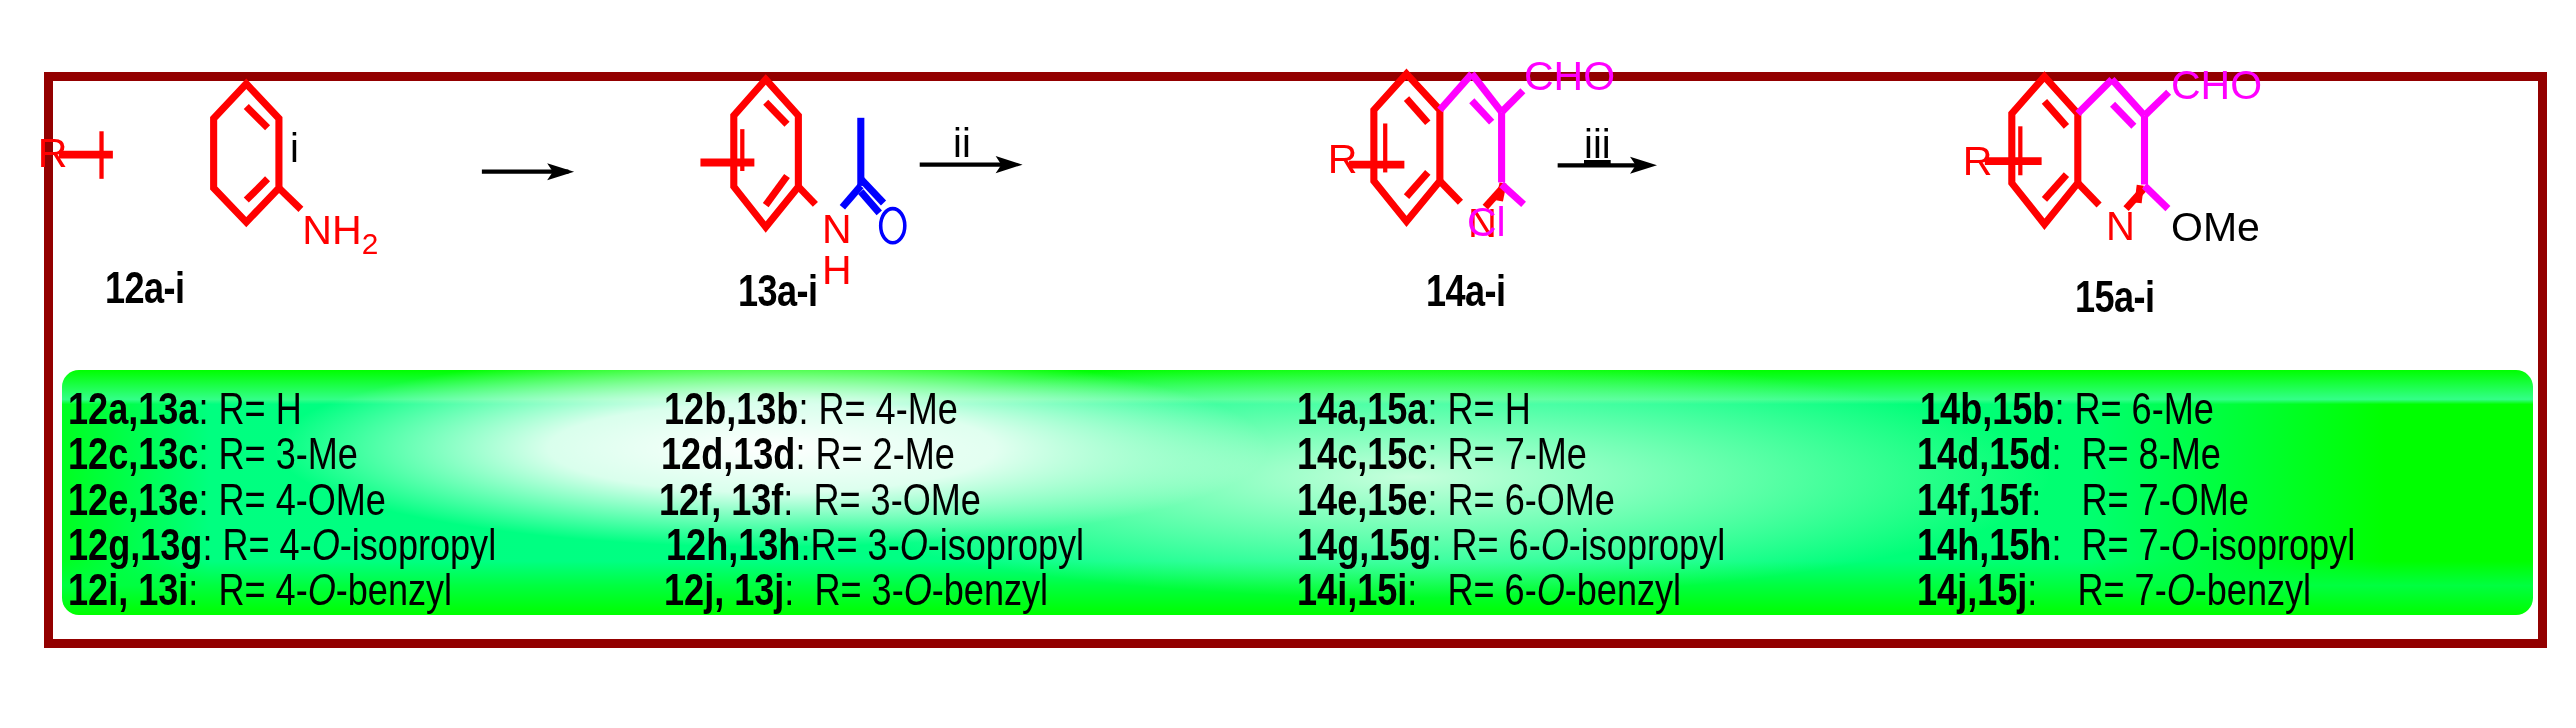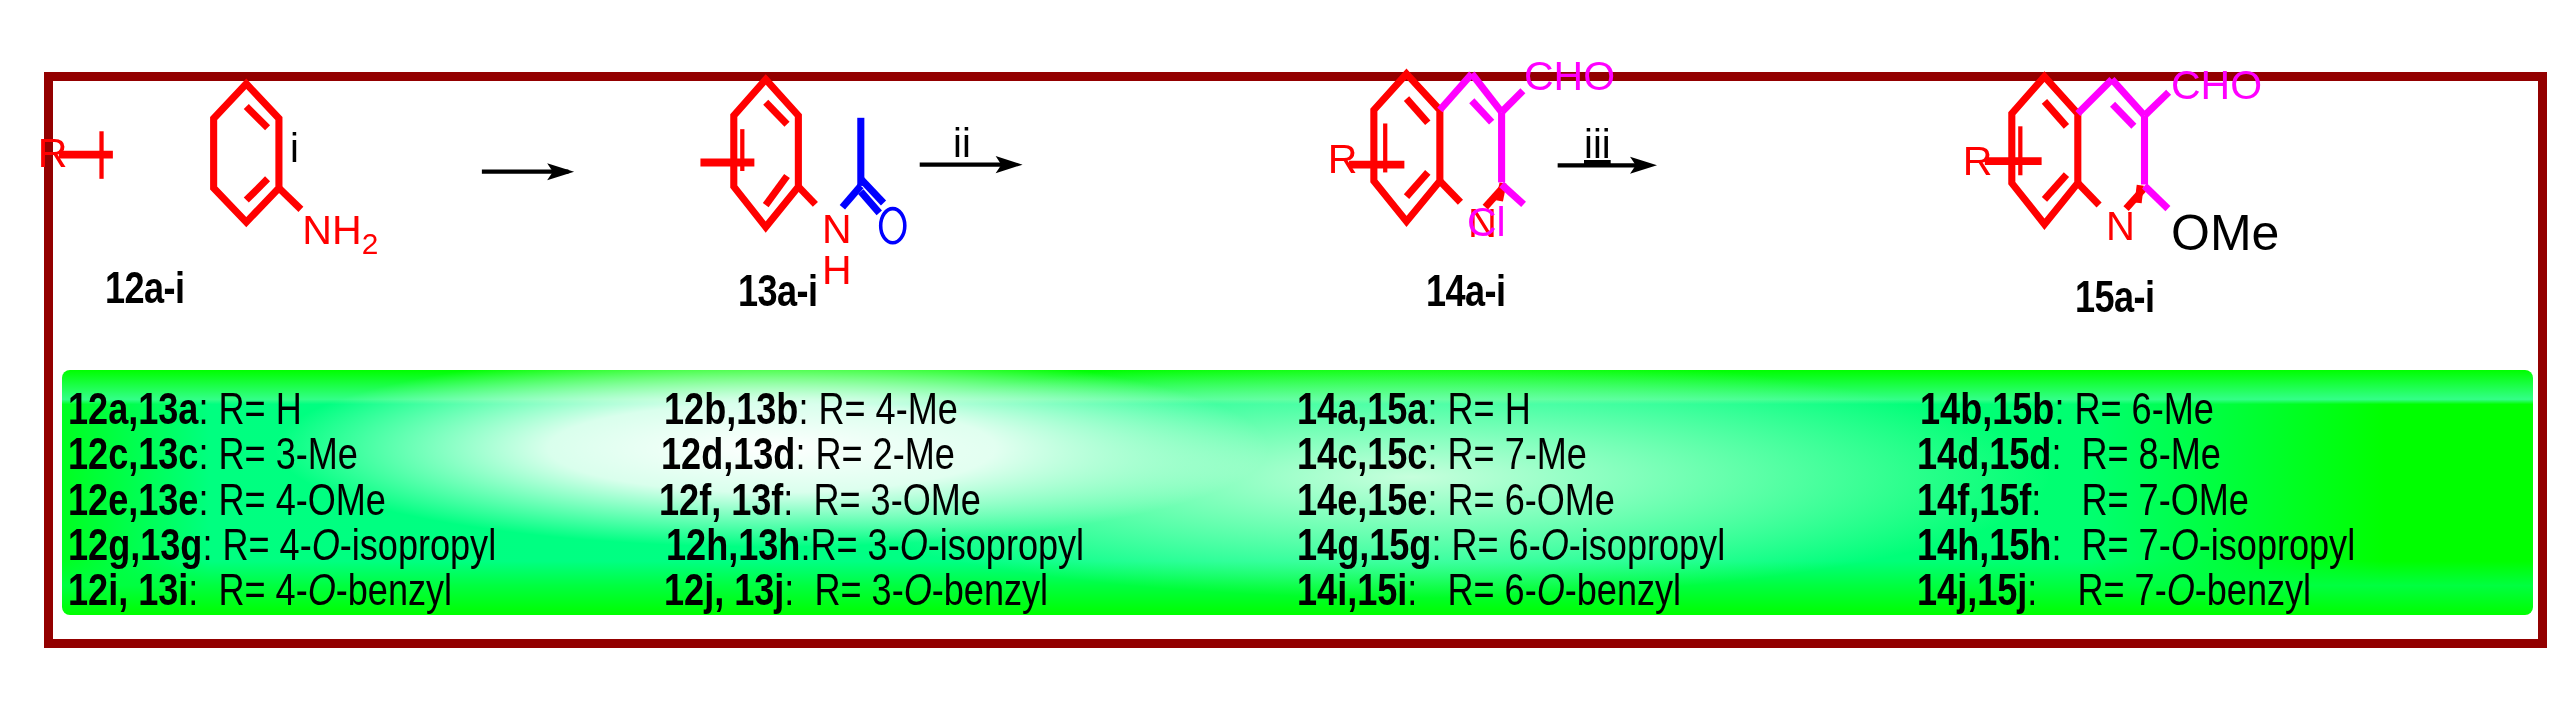--- a/index.html
+++ b/index.html
@@ -5,21 +5,21 @@
     html, body { margin: 0; padding: 0; background: #ffffff; }
     body { width: 2576px; height: 728px; position: relative; overflow: hidden;
            font-family: "Liberation Sans", sans-serif; }
     .frame { position: absolute; left: 44px; top: 72px; width: 2485px; height: 558px;
              border: 9.2px solid #930000; background: #ffffff; }
     .scheme { position: absolute; left: 0; top: 0; width: 2576px; height: 369px; }
     .label { position: absolute; font-weight: bold; font-size: 44px; color: #000;
              transform: scaleX(0.82); transform-origin: left top; letter-spacing: -0.7px; }
     .reagent { position: absolute; font-size: 40px; color: #000; }
     .panel { position: absolute; left: 62px; top: 370px; width: 2471px; height: 245px;
-             border-radius: 8px; overflow: hidden;
+             border-radius: 17px; overflow: hidden;
              background:
                radial-gradient(ellipse 497px 99px at 710px 78px, rgba(255,255,255,1) 0%, rgba(255,255,255,0.85) 45%, rgba(255,255,255,0) 100%),
                radial-gradient(ellipse 639px 121px at 1349px 107px, rgba(220,255,230,0.9) 0%, rgba(200,255,215,0.5) 50%, rgba(0,255,130,0) 100%),
                linear-gradient(180deg, #00ff00 0%, #33ff88 12%, rgba(0,255,130,0) 14%),
                linear-gradient(0deg, #00ff00 0%, #00ff40 12%, rgba(0,255,130,0) 22%),
                linear-gradient(90deg, #00ff20 0%, #00ff80 6%, #00ff88 60%, #00ff70 82%, #00ff00 94%);
     }
     .row { position: absolute; font-size: 44px; color: #000; white-space: nowrap;
            transform: scaleX(0.82); transform-origin: left top; line-height: 44px; }
     .row b { font-weight: bold; }
@@ -134,21 +134,21 @@
 <div class="reagent" style="left:953px; top:121px;">ii</div>
 <div class="reagent" style="left:1584px; top:122px;text-decoration:underline;">iii</div>
 
 <div class="reagent" style="left:822px; top:206px; color:#ff0000; font-size:41px;">N</div>
 <div class="reagent" style="left:822px; top:247px; color:#ff0000; font-size:41px;">H</div>
 <div class="reagent" style="left:1468px; top:201px; color:#ff0000; font-size:40px;">N</div>
 <div class="reagent" style="left:1524px; top:53px; color:#ff00ff; font-size:41px;">CHO</div>
 <div class="reagent" style="left:1467px; top:199px; color:#ff00ff; font-size:41px;">Cl</div>
 <div class="reagent" style="left:2106px; top:204px; color:#ff0000; font-size:40px;">N</div>
 <div class="reagent" style="left:2171px; top:62px; color:#ff00ff; font-size:41px;">CHO</div>
-<div class="reagent" style="left:2171px; top:204px; color:#000; font-size:50px;">OMe</div>
+<div class="reagent" style="left:2171px; top:204px; color:#000; font-size:41px;">OMe</div>
 
 <div class="panel">
 
   <div class="row" style="left: 5.7px; top: 15.6px;"><b>12a,13a</b><span>: </span><span>R= H</span></div>
   <div class="row" style="left: 5.7px; top: 61px;"><b>12c,13c</b><span>: </span><span>R= 3-Me</span></div>
   <div class="row" style="left: 5.7px; top: 107px;"><b>12e,13e</b><span>: </span><span>R= 4-OMe</span></div>
   <div class="row" style="left: 5.7px; top: 152px;"><b>12g,13g</b><span>: </span><span>R= 4-</span><i>O</i><span>-isopropyl</span></div>
   <div class="row" style="left: 5.7px; top: 197px;"><b>12i, 13i</b><span>:  </span><span>R= 4-</span><i>O</i><span>-benzyl</span></div>
 
   <div class="row" style="left: 602px; top: 15.6px;"><b>12b,13b</b><span>: </span><span>R= 4-Me</span></div>

